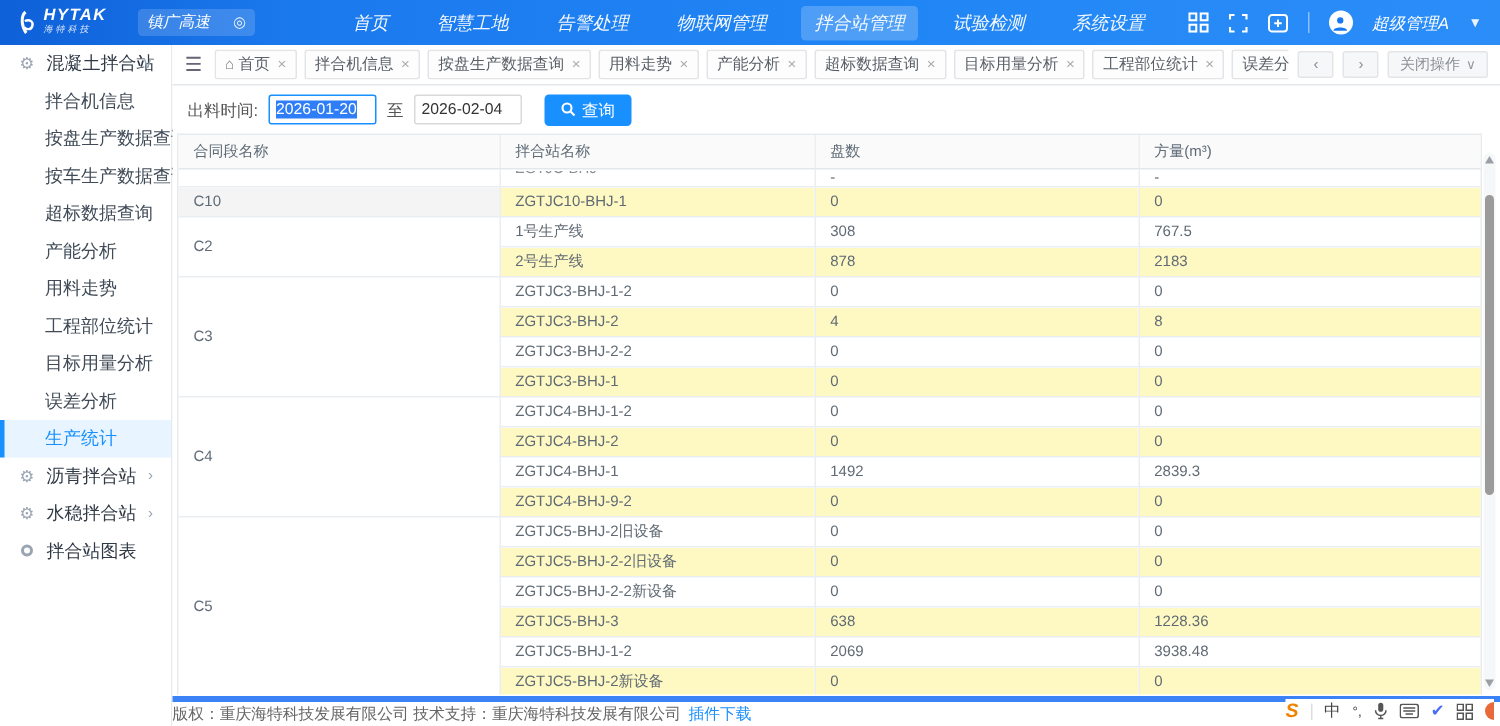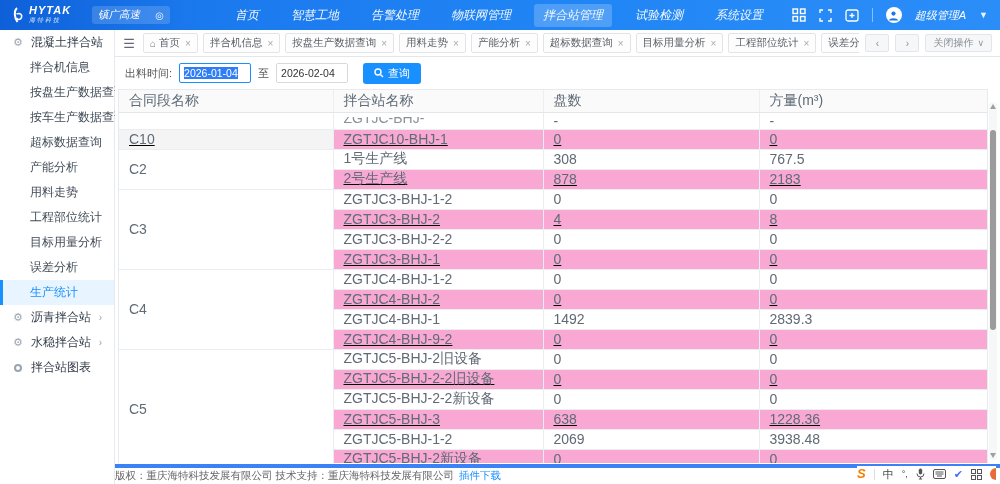--- a/index.html
+++ b/index.html
@@ -51,27 +51,27 @@
 
   #querybar { height:32px; display:flex; align-items:center; padding-left:10px; gap:7px; font-size:11px; color:#555; }
   .date-input { width:72px; height:20px; border:1px solid #d9d9d9; border-radius:2px; font-size:10.5px; color:#333;
     display:flex; align-items:center; padding-left:4px; background:#fff; }
   .date-input.focused { border-color:#1890ff; }
   .date-input.focused .sel { background:#2f7ef7; color:#fff; }
   #search-btn { height:21px; background:#1890ff; color:#fff; border:none; border-radius:3px; font-size:11px;
     display:flex; align-items:center; gap:4px; padding:0 11px; cursor:pointer; margin-left:8px; }
 
   #table-wrap { position:absolute; top:59px; left:3px; right:12px; bottom:21px; border:1px solid #e8ebee; border-bottom:none; overflow:hidden; background:#fff; }
-  table { border-collapse:collapse; table-layout:fixed; width:870px; font-size:14px; }
+  table { border-collapse:collapse; table-layout:fixed; width:870px; font-size:10px; }
   th { height:22px; background:#fafafa; color:#5f6b77; font-weight:normal; text-align:left; padding-left:10px;
     border-bottom:1px solid #e4e7ea; border-right:1px solid #eceef1; }
   th:last-child { border-right:none;margin-left:21px; }
   td { height:20px; color:#606a74; padding-left:10px; border-bottom:1px solid #ebeef0; border-right:1px solid #ebeef0; overflow:hidden; }
   td:last-child { border-right:none; }
-  tr.stripe { background:#f9a8d4;text-decoration:underline; }
+  tr.stripe { background:#fef9c3; }
   td.contract-cell { background:#fff; color:#5f6b77; }
   tr.stripe-first td.contract-cell { background:#f4f4f5; }
   tr.partial td { height:8px; border-bottom:1px solid #ebeef0; }
   .clip-frag { display:block; height:8px; overflow:hidden; color:#8a9097; }
   .clip-frag span { display:block; transform:translateY(-7px); }
 
   
   #vscroll { position:absolute; top:72px; right:3px; width:8px; height:358px; background:#f6f7f8; border-radius:4px; }
   #vscroll .arr { position:absolute; left:1px; width:0; height:0; border-left:3px solid transparent; border-right:3px solid transparent; }
   #vscroll .up { top:2px; border-bottom:5px solid #9aa0a6; }
@@ -237,21 +237,21 @@
         <span class="tc-btn">
           <span>关闭操作</span>
           <span class="caret" style="color:#8a9097;margin-left:4px">∨</span>
         </span>
       </div>
     </div>
 
     <div id="querybar">
       <span>出料时间:</span>
       <span class="date-input focused">
-          <span class="sel">2026-01-04</span>
+          <span class="sel">2026-01-20</span>
         </span>
       <span>至</span>
       <span class="date-input">
           <span>2026-02-04</span>
         </span>
       <button id="search-btn">
         <svg width="10" height="10" viewBox="0 0 10 10">
             <circle cx="4" cy="4" r="3" fill="none" stroke="#fff" stroke-width="1.4"></circle>
             <path d="M6.4 6.4 L9 9" stroke="#fff" stroke-width="1.4"></path>
           </svg>

